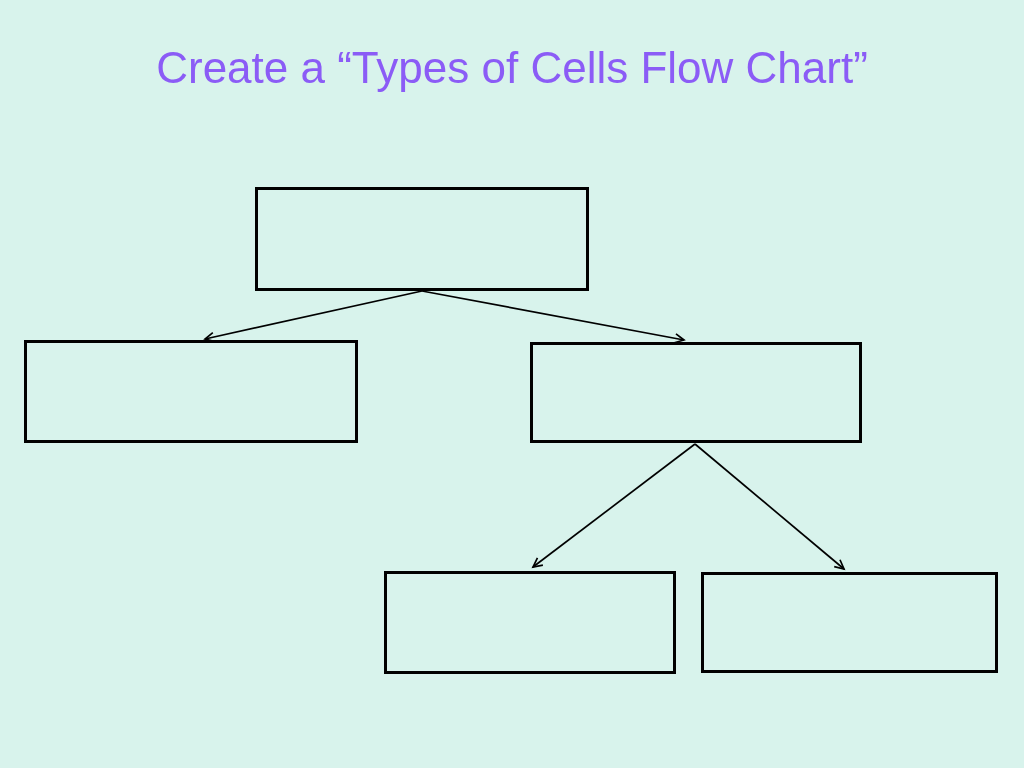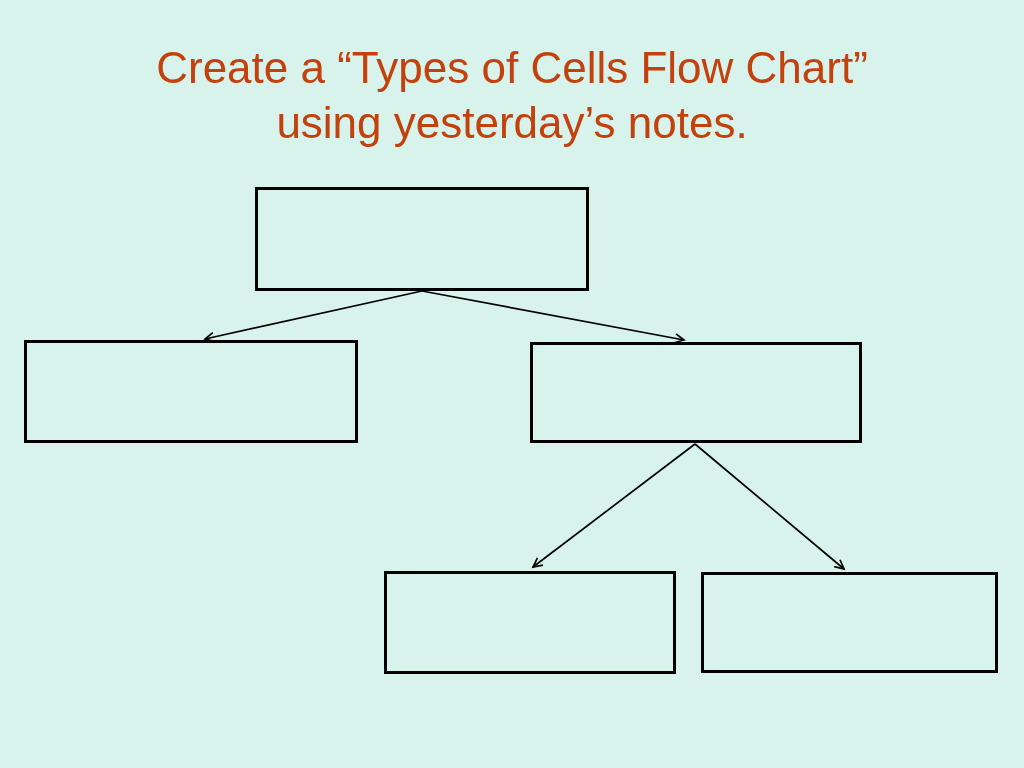--- a/index.html
+++ b/index.html
@@ -13,21 +13,21 @@
     background: #d8f3ec;
     overflow: hidden;
     font-family: "Liberation Sans", sans-serif;
   }
   .slide-title {
     position: absolute;
     top: 40px;
     left: 0;
     width: 1024px;
     text-align: center;
-    color: #c2410c;
+    color: #8b5cf6;
     font-size: 44px;
     line-height: 55px;
     font-weight: 400;
     letter-spacing: 0px;
   }
   .slide-title .title-line {
     display: block;
   }
   .flow-node {
     position: absolute;
@@ -59,21 +59,20 @@
     stroke-width: 1.7;
   }
 </style>
 </head>
 <body>
 
 <div class="slide" style="background: rgb(216, 243, 236);">
 
   <h1 class="slide-title" style="margin:0; font-weight:400;">
     <span class="title-line">Create a “Types of Cells Flow Chart”</span>
-    <span class="title-line">using yesterday’s notes.</span>
   </h1>
 
   <div id="node-root" class="flow-node"></div>
   <div id="node-left" class="flow-node"></div>
   <div id="node-right" class="flow-node"></div>
   <div id="node-bottom-left" class="flow-node"></div>
   <div id="node-bottom-right" class="flow-node"></div>
 
   <svg class="connector-layer" viewBox="0 0 1024 768" xmlns="http://www.w3.org/2000/svg">
     <defs>

